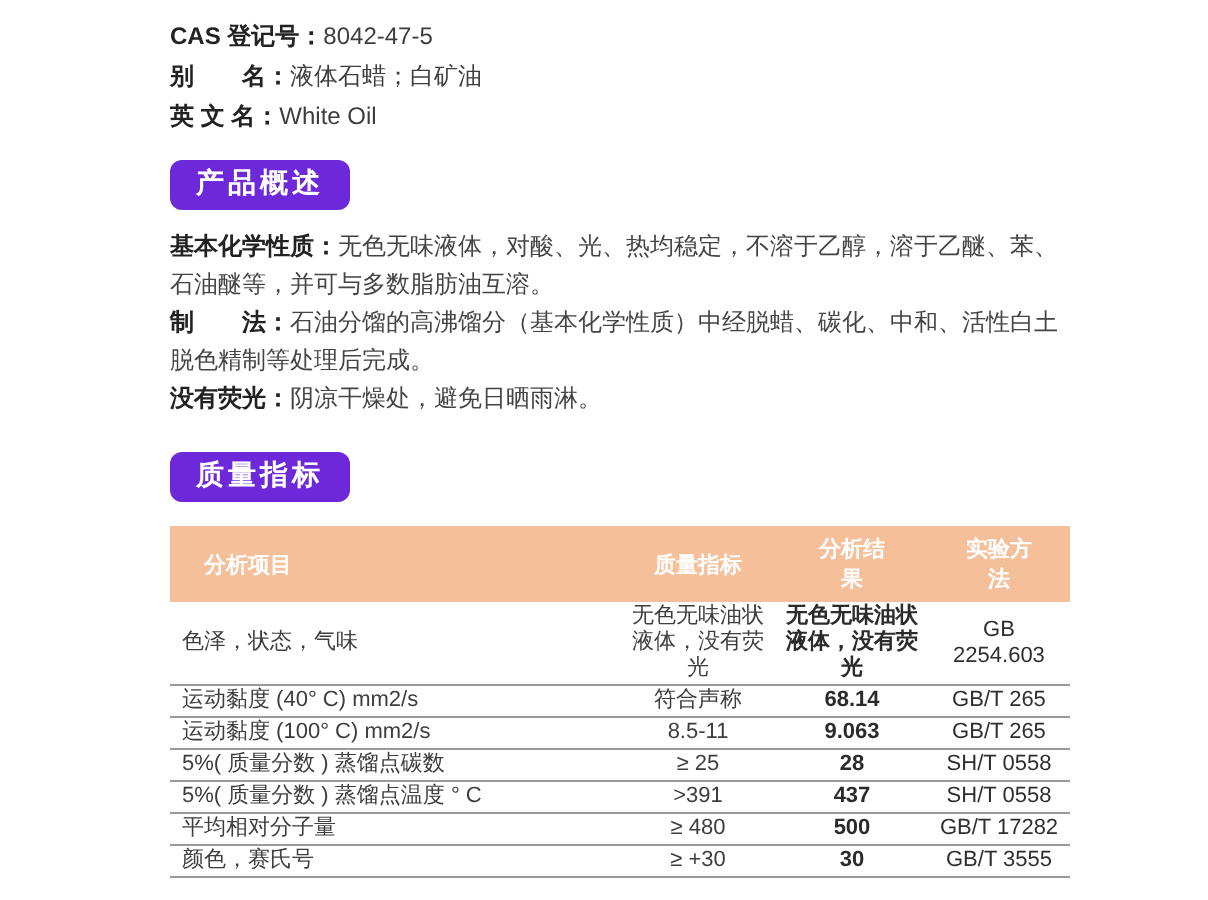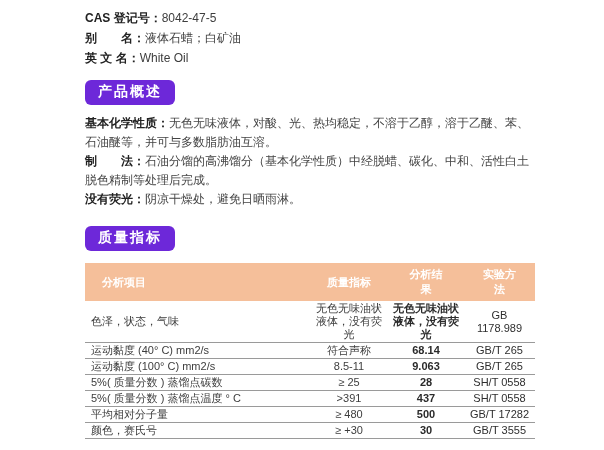--- a/index.html
+++ b/index.html
@@ -121,21 +121,21 @@
           <th>质量指标</th>
           <th>分析结果</th>
           <th>实验方法</th>
         </tr>
       </thead>
       <tbody>
         <tr>
           <td class="c1">色泽，状态，气味</td>
           <td class="c2">无色无味油状液体，没有荧光</td>
           <td class="c3">无色无味油状液体，没有荧光</td>
-          <td class="c4">GB 1178.989</td>
+          <td class="c4">GB 2254.603</td>
         </tr>
         <tr>
           <td class="c1">运动黏度 (40° C) mm2/s</td>
           <td class="c2">符合声称</td>
           <td class="c3">68.14</td>
           <td class="c4">GB/T 265</td>
         </tr>
         <tr>
           <td class="c1">运动黏度 (100° C) mm2/s</td>
           <td class="c2">8.5-11</td>

